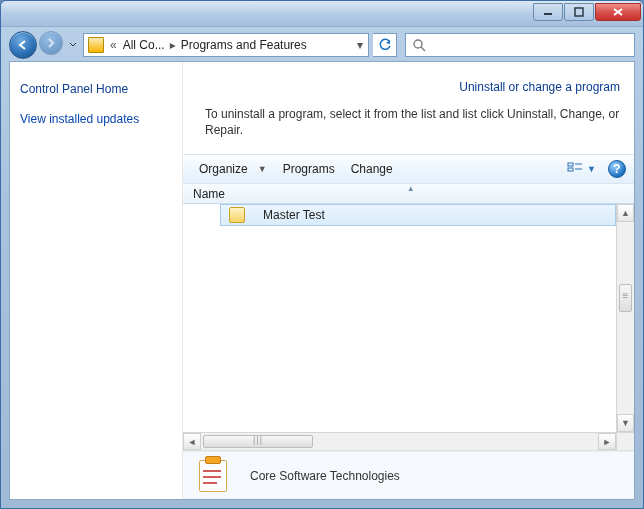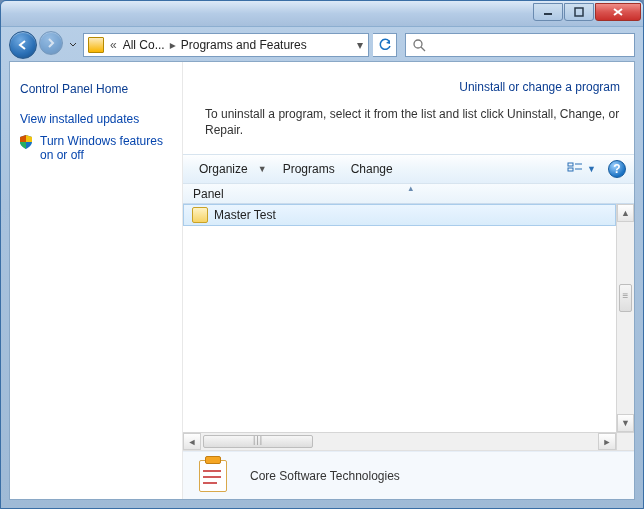--- a/index.html
+++ b/index.html
@@ -87,23 +87,23 @@
     height:20px; border-bottom:1px solid #cadbec;
     background:linear-gradient(#f7fbfe,#e9f3fb);
     display:flex; align-items:center; font-size:12px; padding-left:10px; color:#222;
     position:relative;
   }
   .colhdr .sort { position:absolute; left:50%; top:-1px; color:#6a8bb0; font-size:9px; }
 
   .listarea { flex:1; position:relative; overflow:hidden; border-bottom:1px solid #e0e0e0; }
   .list { position:absolute; top:0; left:0; right:18px; bottom:18px; background:#fff; }
   .row {
-    height:22px; display:flex; align-items:center; gap:6px; padding-left:8px;
+    height:22px; display:flex; align-items:center; gap:18px; padding-left:8px;
     font-size:12px; color:#222;
-    background:linear-gradient(#eaf5ff,#d9ecfb); border:1px solid #a9cceb;
+    background:linear-gradient(#eaf5ff,#d9ecfb); border:1px solid #a9cceb;margin-left:37px;
   }
   .prog-ico { width:16px;height:16px; background:linear-gradient(#fff3c4,#f6d365); border:1px solid #c9a227; border-radius:2px; }
 
   .vscroll { position:absolute; top:0; right:0; bottom:18px; width:18px;
      background:#f0f0f0; border-left:1px solid #d6d6d6; display:flex; flex-direction:column; }
   .vscroll .arr { height:18px; background:linear-gradient(#fefefe,#e7e7e7); border:1px solid #cfcfcf;
        display:flex; align-items:center; justify-content:center; color:#666; font-size:9px;}
   .vscroll .track { flex:1; position:relative; }
   .vscroll .thumb { position:absolute; left:2px; right:2px; top:62px; height:28px;
        background:linear-gradient(#f6f6f6,#dedede); border:1px solid #bdbdbd; border-radius:2px;}
@@ -188,29 +188,20 @@
           <circle cx="6" cy="6" r="4" fill="none" stroke="#777" stroke-width="1.3"></circle>
           <line x1="9" y1="9" x2="13" y2="13" stroke="#777" stroke-width="1.3"></line>
         </svg>
     </div>
   </div>
 
   <div class="body">
     <div class="sidebar">
       <div class="home">Control Panel Home</div>
       <div class="link">View installed updates</div>
-      <div class="link-row">
-        <svg class="shield" viewBox="0 0 16 16">
-          <path d="M8 1 L14 3 V8 C14 12 8 15 8 15 C8 15 2 12 2 8 V3 Z" fill="#1971c2"></path>
-          <path d="M8 1 L14 3 V8 L8 8 Z" fill="#f1c40f"></path>
-          <path d="M8 8 L8 15 C8 15 2 12 2 8 Z" fill="#27ae60"></path>
-          <path d="M8 1 L2 3 V8 L8 8 Z" fill="#d35400"></path>
-        </svg>
-        <span class="link" style="margin:0">Turn Windows features on or off</span>
-      </div>
     </div>
 
     <div class="main">
       <div class="main-head">
         <h1>Uninstall or change a program</h1>
         <p>To uninstall a program, select it from the list and list click Uninstall, Change, or Repair.</p>
       </div>
 
       <div class="cmdbar">
         <div class="cmd">
@@ -228,21 +219,21 @@
               <line x1="8" y1="7" x2="15" y2="7" stroke="#2a6fb5"></line>
           </svg>
           <span style="font-size:9px;color:#2a6fb5">▼</span>
         </div>
         <div class="help">
           <span>?</span>
         </div>
       </div>
 
       <div class="colhdr">
-        <span>Panel</span>
+        <span>Name</span>
         <span class="sort">▴</span>
       </div>
 
       <div class="listarea">
         <div class="list">
           <div class="row">
             <span class="prog-ico"></span>
             <span>Master Test</span>
           </div>
         </div>

